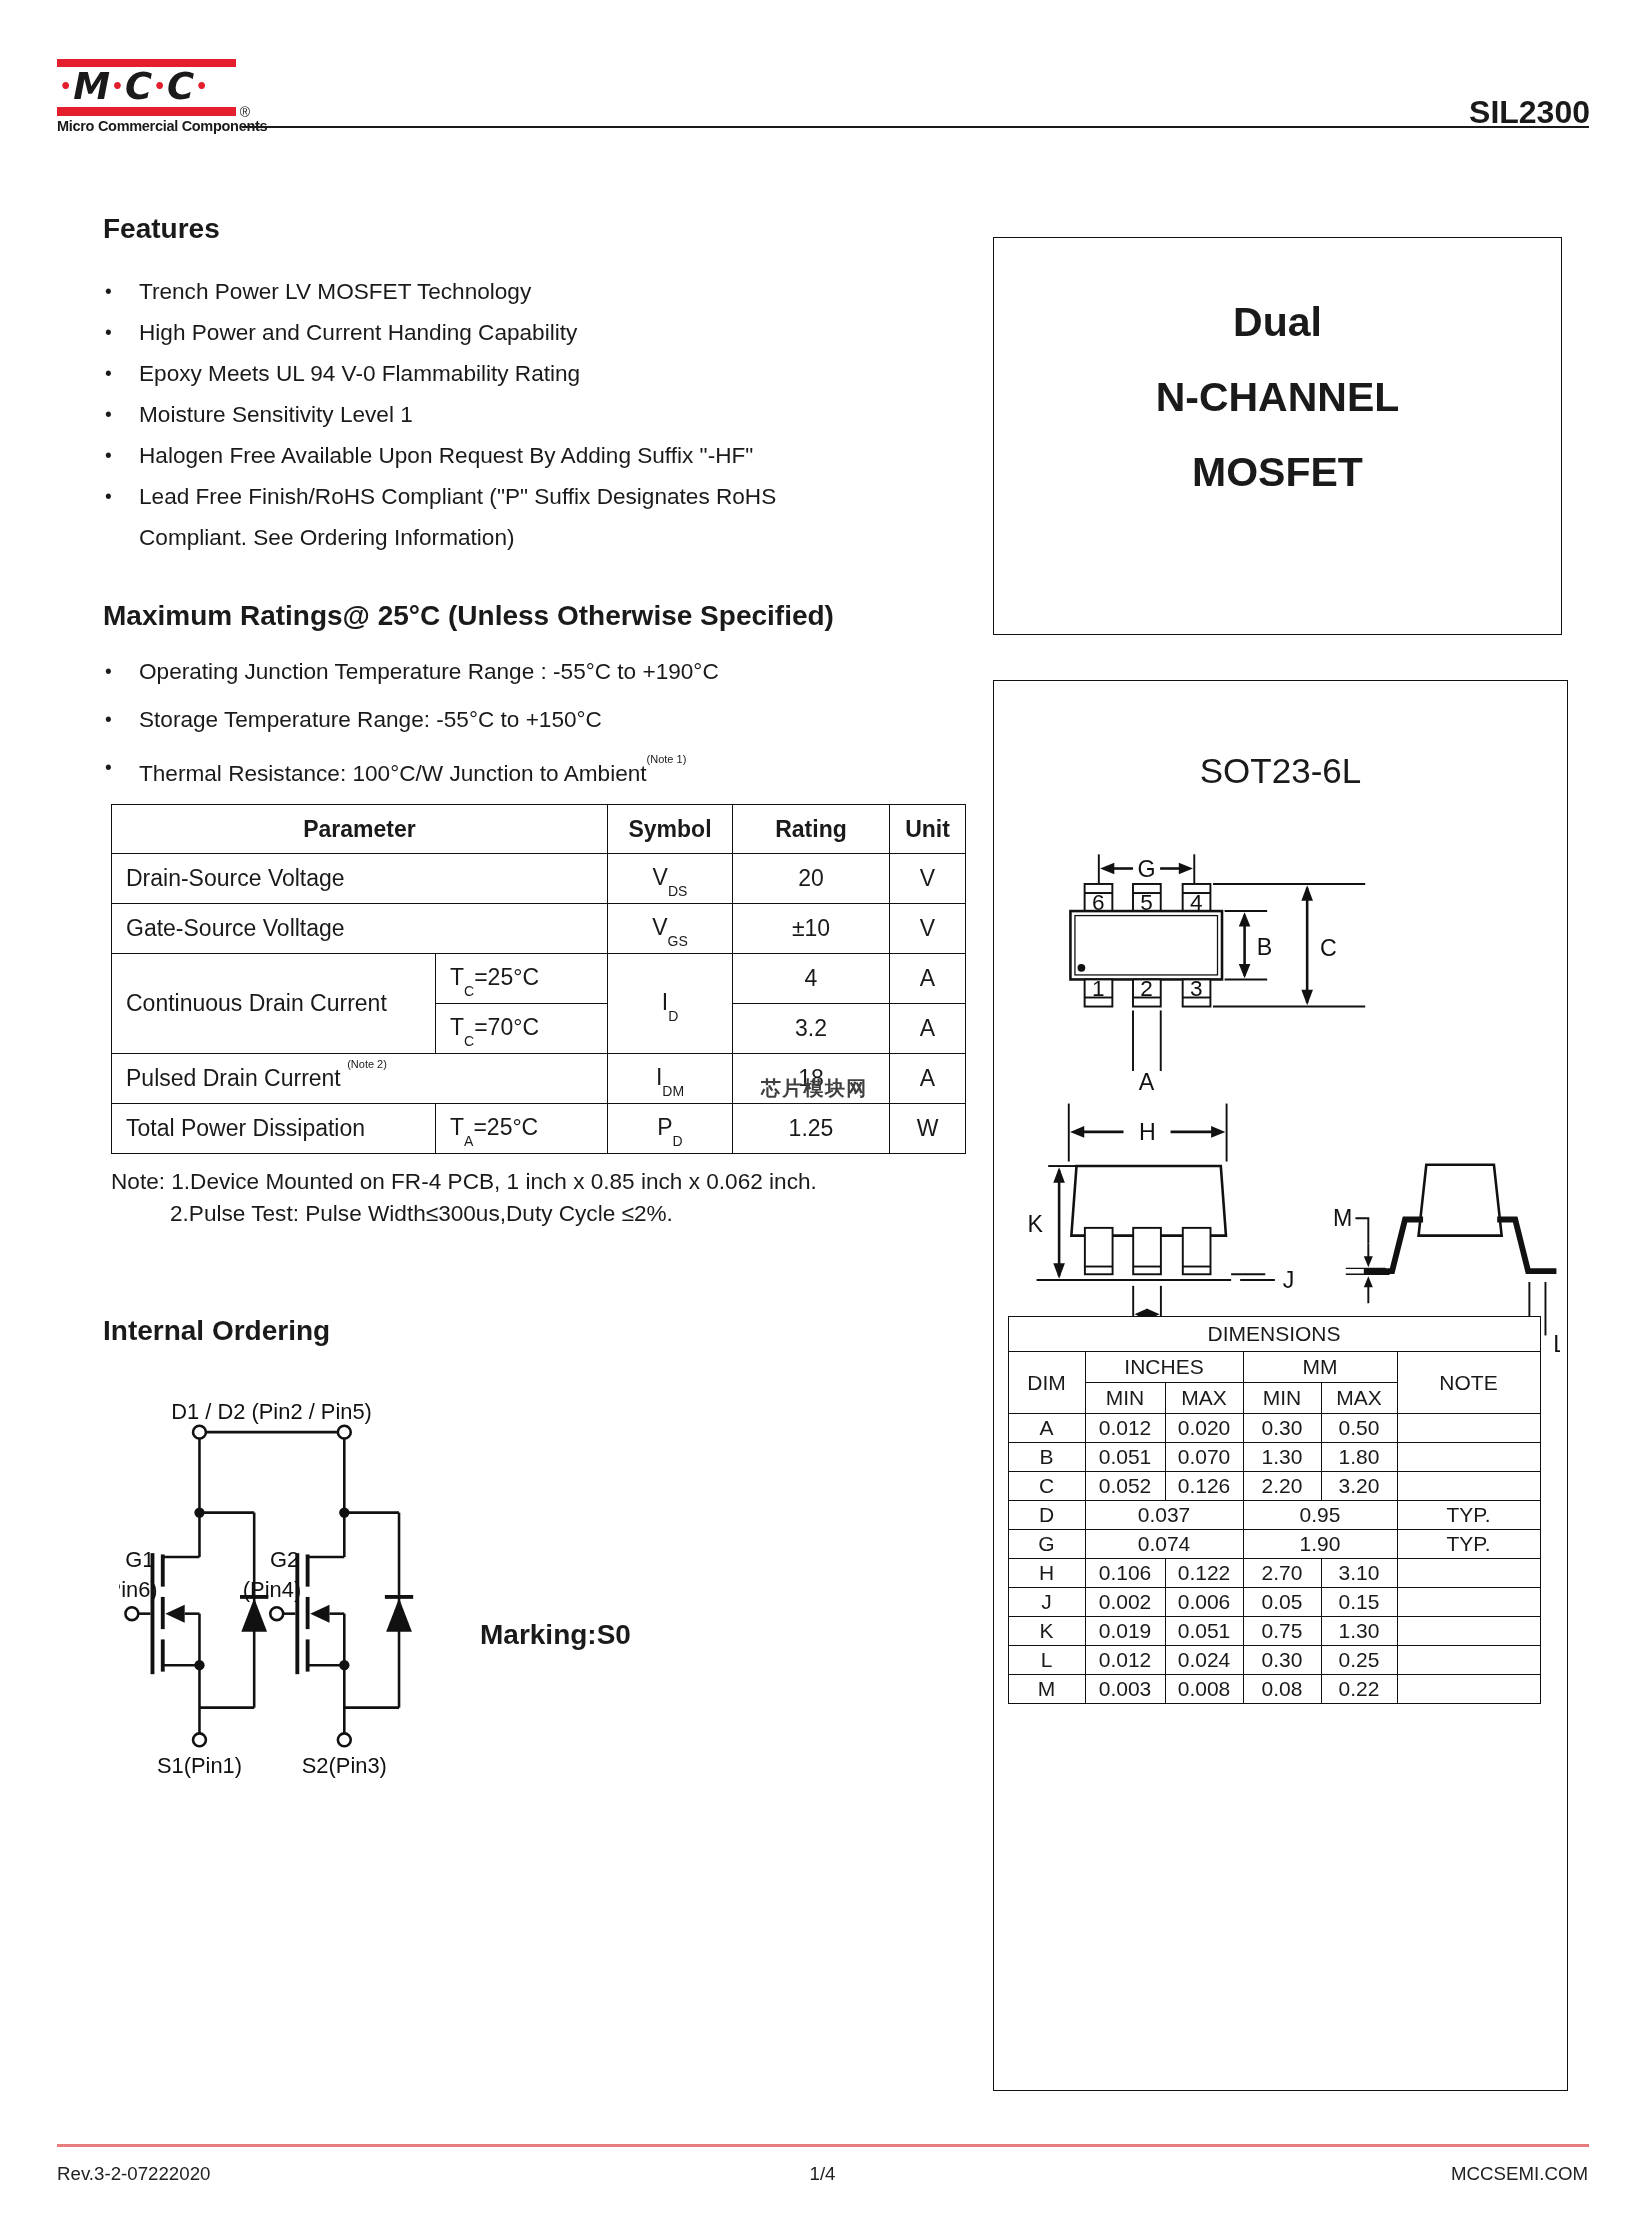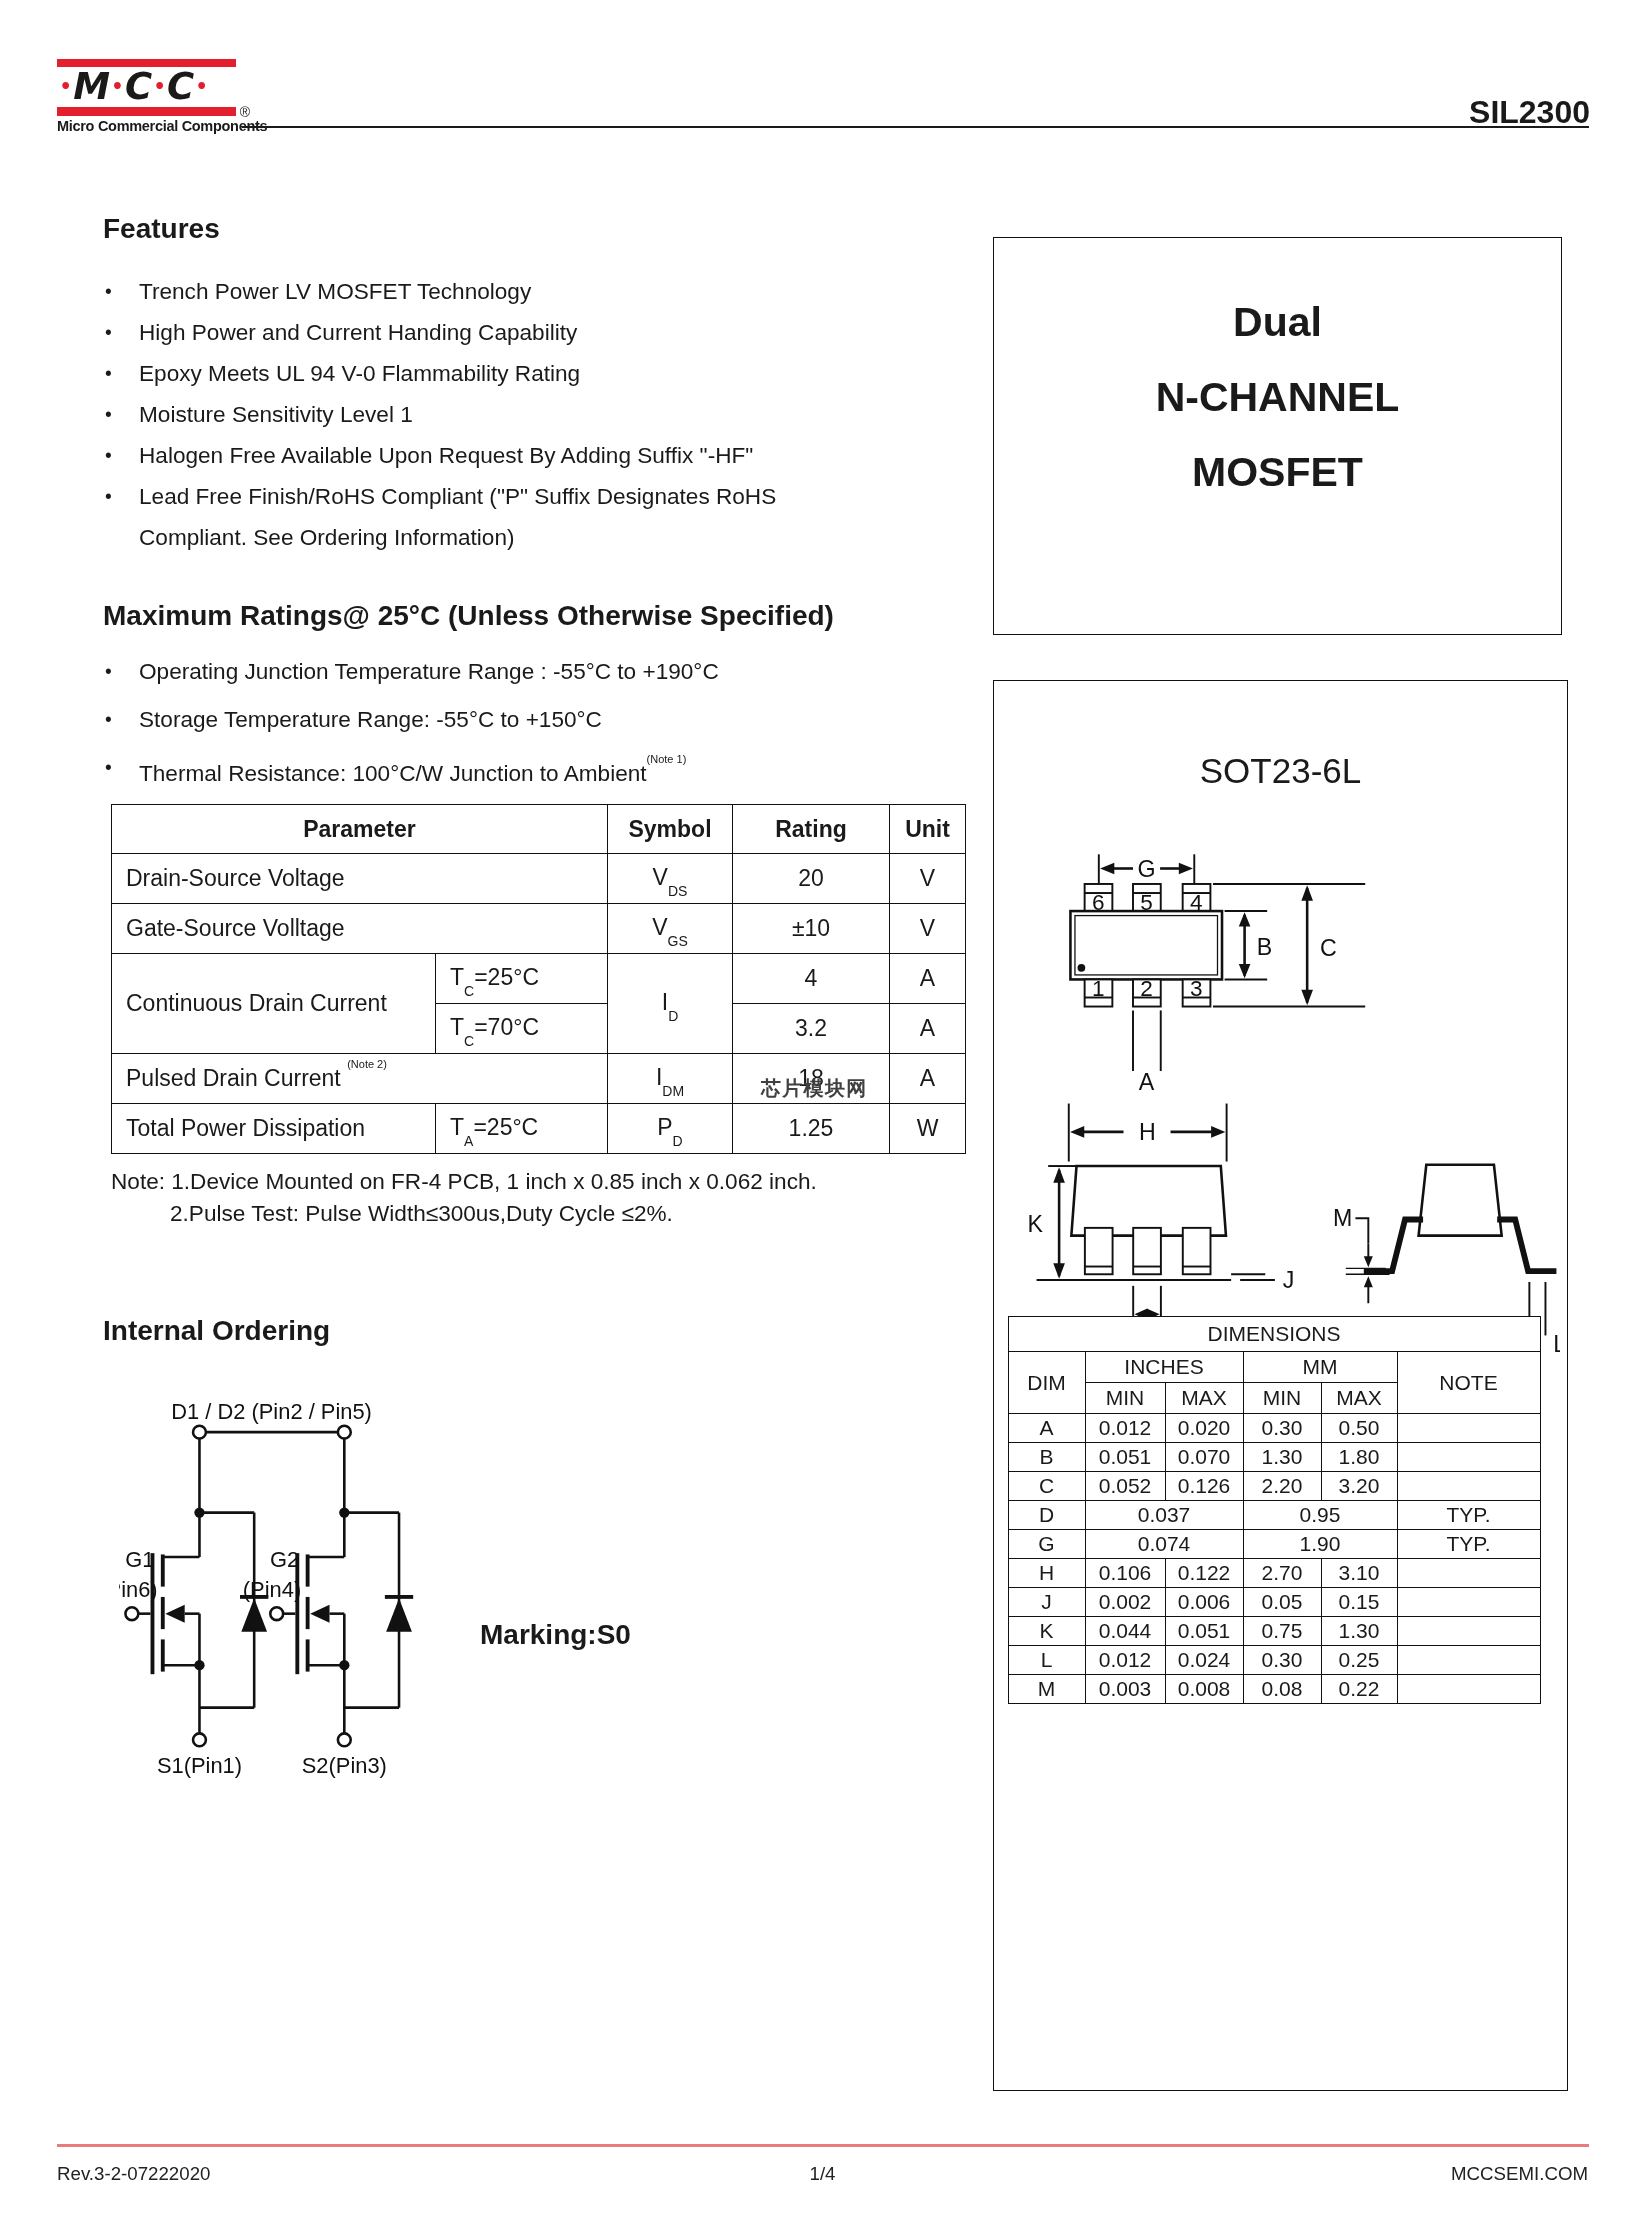--- a/index.html
+++ b/index.html
@@ -469,21 +469,21 @@
       <tr>
         <td>J</td>
         <td>0.002</td>
         <td>0.006</td>
         <td>0.05</td>
         <td>0.15</td>
         <td></td>
       </tr>
       <tr>
         <td>K</td>
-        <td>0.044</td>
+        <td>0.019</td>
         <td>0.051</td>
         <td>0.75</td>
         <td>1.30</td>
         <td></td>
       </tr>
       <tr>
         <td>L</td>
         <td>0.012</td>
         <td>0.024</td>
         <td>0.30</td>

